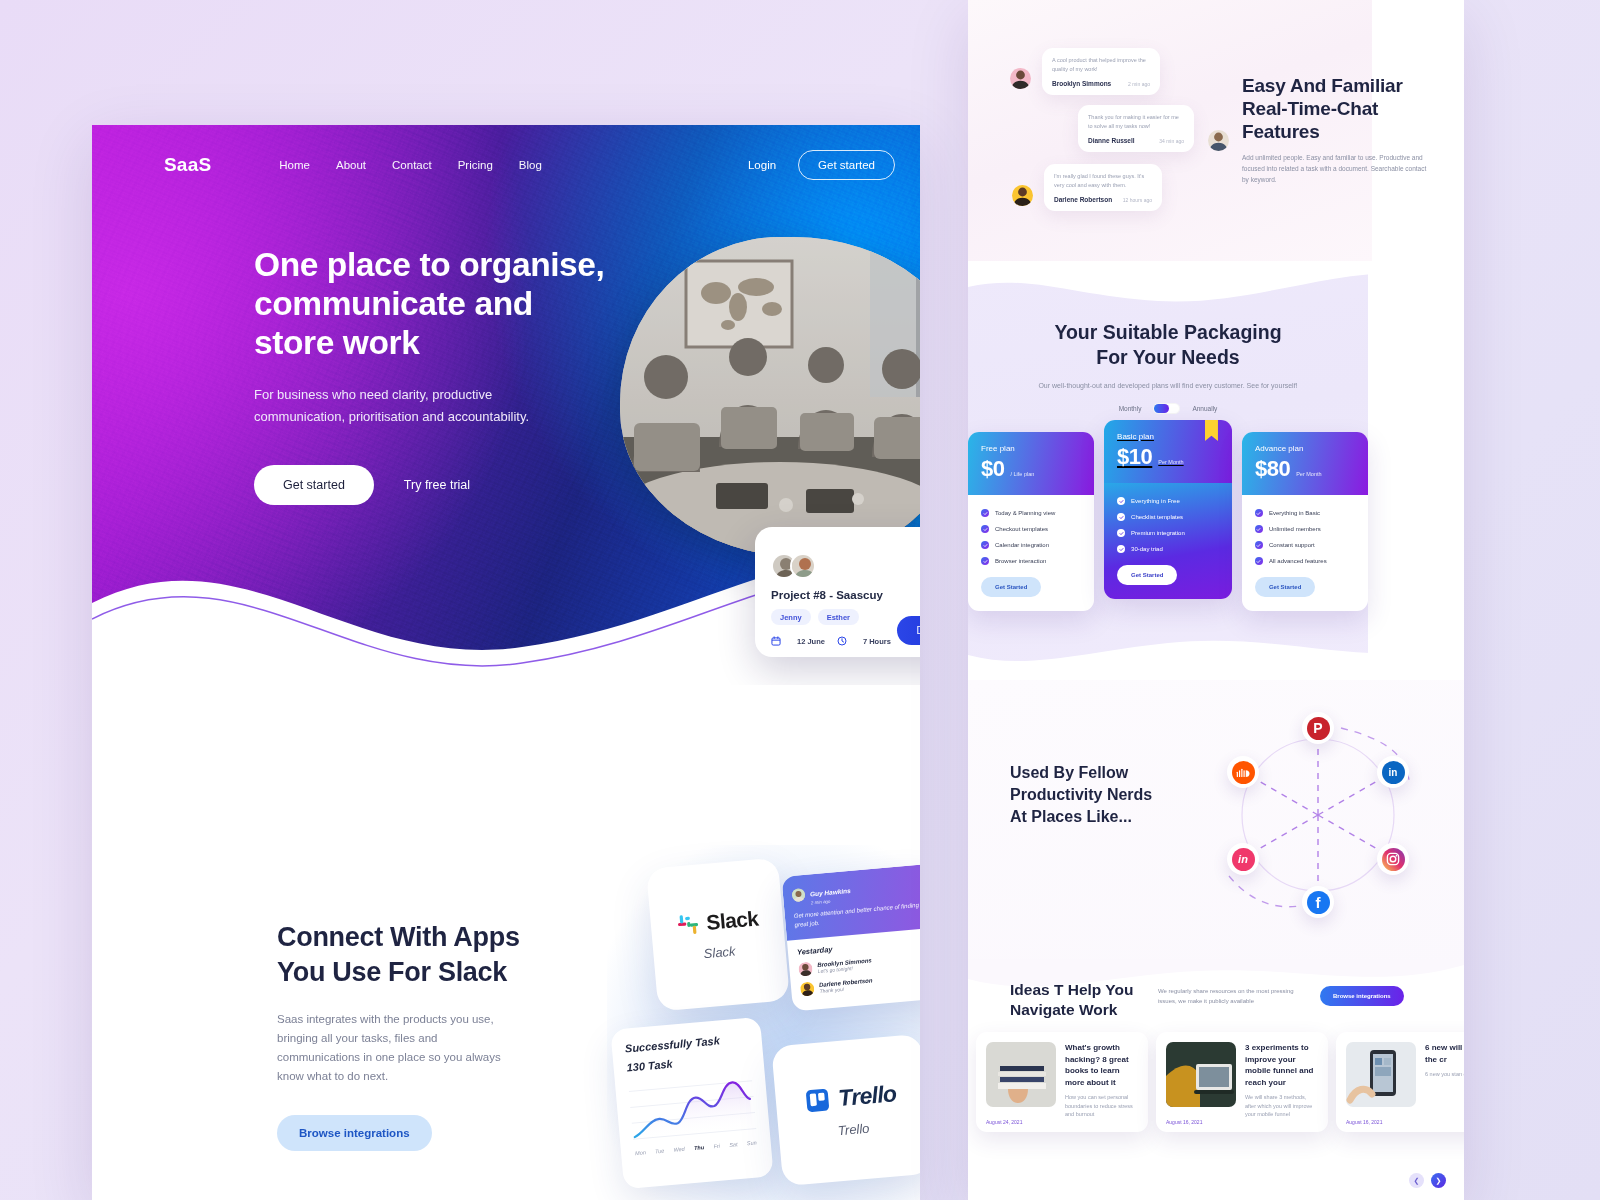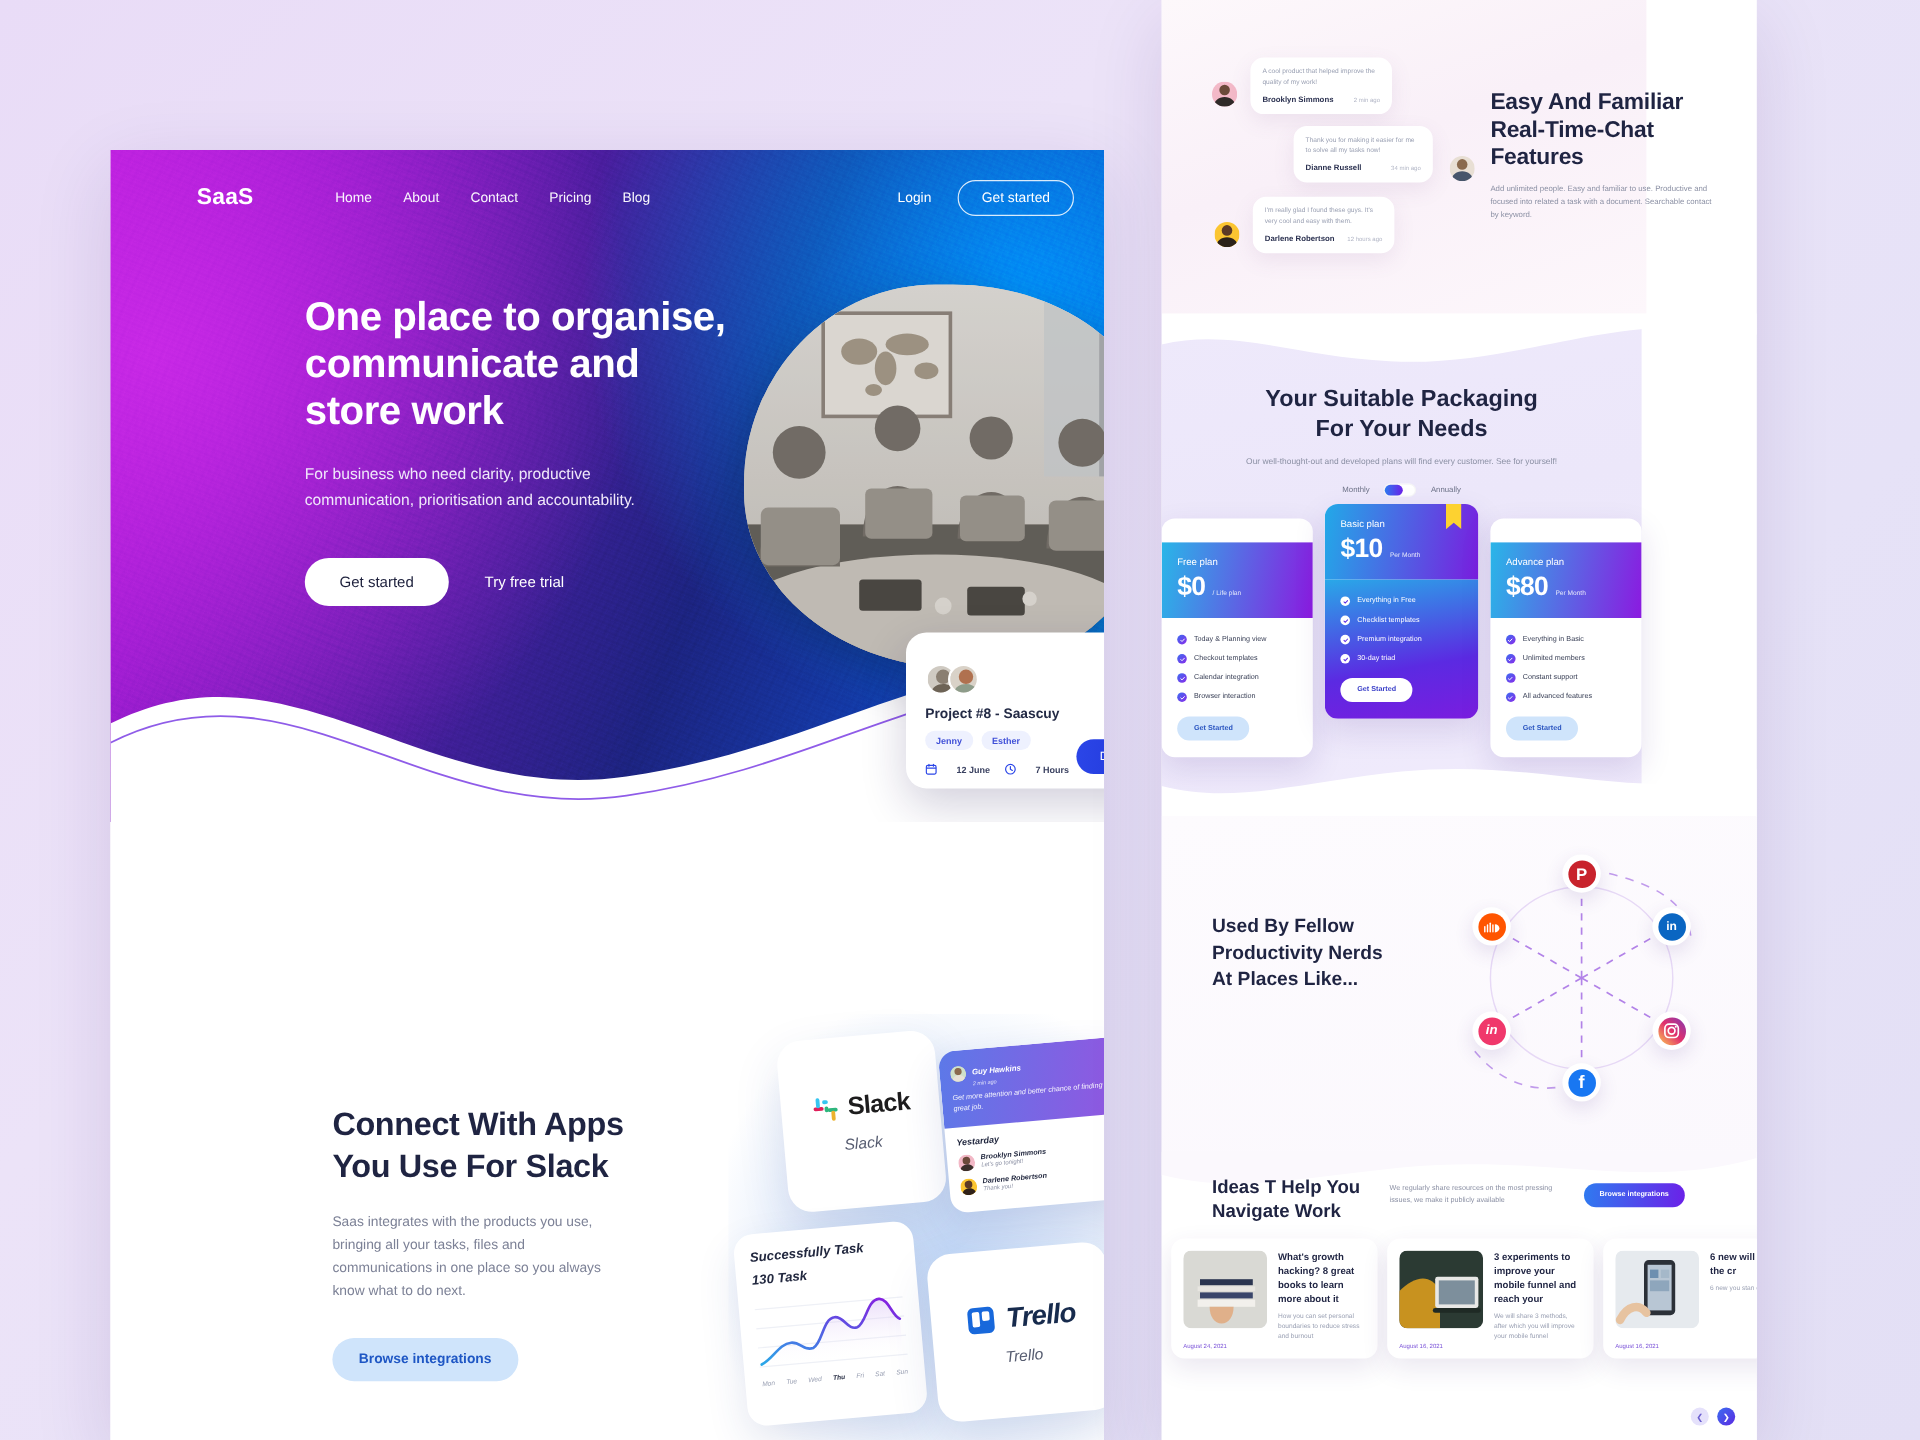--- a/index.html
+++ b/index.html
@@ -155,22 +155,22 @@
   .toggle-row { display:flex; align-items:center; justify-content:center; gap:12px; margin-top:12px; }
   .toggle-label { font-size:6.5px; color:#6d7288; }
   .toggle-sw { width:27px; height:11px; border-radius:7px; background:#fff; position:relative; cursor:pointer;
      box-shadow:inset 0 0 0 1px rgba(0,0,0,.04); }
   .toggle-knob { position:absolute; left:1px; top:1px; width:15px; height:9px; border-radius:6px;
      background:linear-gradient(90deg,#2f7af0,#6b21e8); }
   .plans { display:flex; justify-content:center; align-items:flex-start; gap:10px; margin-top:18px; }
   .plan { width:135px; border-radius:11px; overflow:hidden; background:#fff; box-shadow:0 10px 26px rgba(60,30,130,.13); position:relative; }
   .plan.featured { width:137px; margin-top:-12px; }
   .plan-head { padding:12px 13px 13px; }
-  .plan-head.g1 { background:linear-gradient(100deg,#29b6e8,#8b1ae0);margin-top:20px; }
-  .plan-head.g2 { background:linear-gradient(100deg,#22a9e8,#7a1ddf); }
+  .plan-head.g1 { background:linear-gradient(100deg,#29b6e8,#8b1ae0); }
+  .plan-head.g2 { background:linear-gradient(100deg,#22a9e8,#7a1ddf);text-decoration:underline; }
   .plan-name { color:#fff; font-size:8px; }
   .plan-price-row { display:flex; align-items:baseline; gap:6px; margin-top:3px; }
   .plan-price { color:#fff; font-size:22px; font-weight:bold; letter-spacing:-.5px; }
   .plan-per { color:rgba(255,255,255,.85); font-size:5.5px; }
   .plan-body { padding:14px 13px 14px; }
   .plan.featured .plan-body { background:linear-gradient(170deg,#29a8e8 0%,#5b2ae2 62%,#7a1ddf 100%); }
   .feat { display:flex; align-items:center; gap:6px; margin-bottom:8px; }
   .feat-ic { width:8px; height:8px; border-radius:50%; background:linear-gradient(135deg,#3b6df0,#8a2bea);
      display:flex; align-items:center; justify-content:center; flex:none; }
   .feat-ic svg { width:5px; height:5px; }

